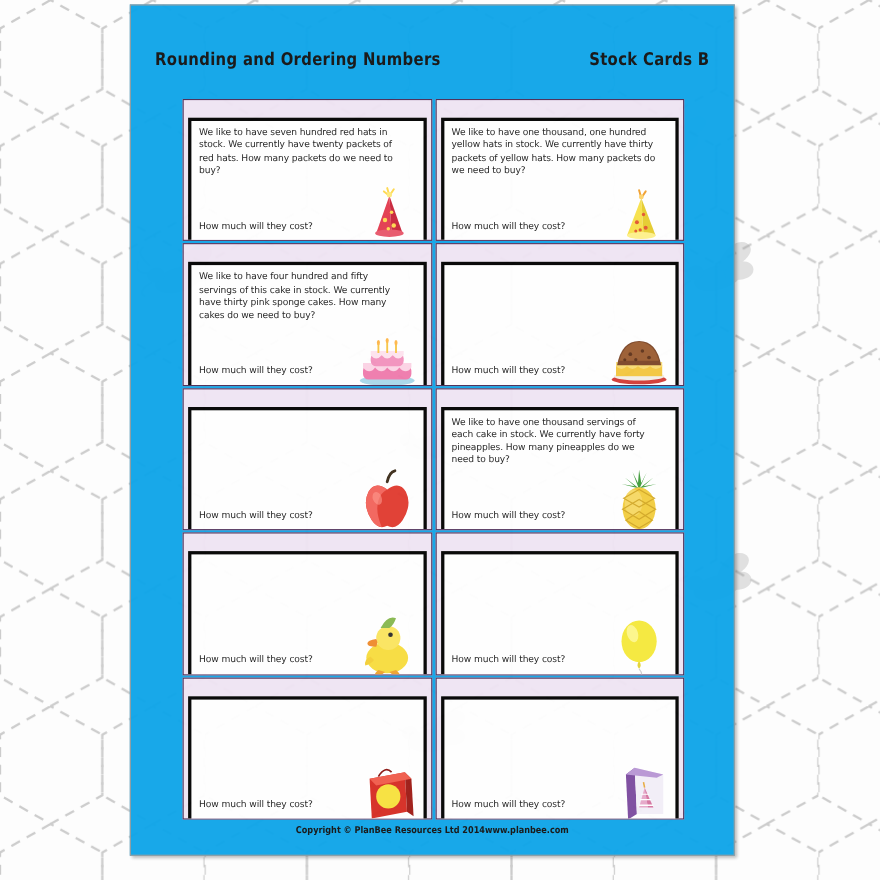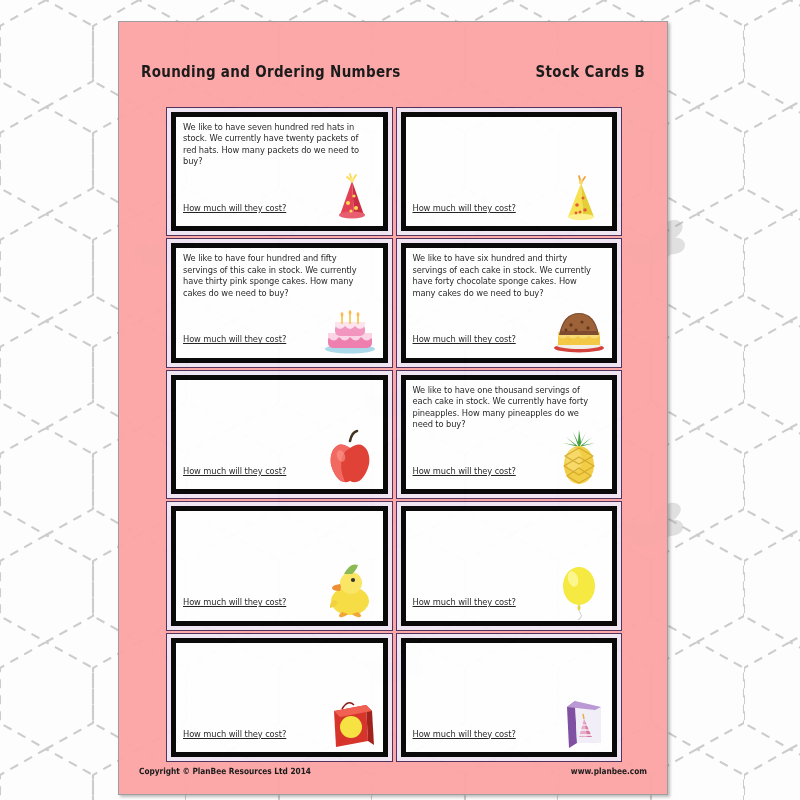--- a/index.html
+++ b/index.html
@@ -16,22 +16,22 @@
     background:#fdfdfd;
     z-index:0;
   }
   #bg-hex{position:absolute;inset:0;z-index:1;opacity:.85;}
   #bg-bees{position:absolute;inset:0;z-index:2;}
   .bee{position:absolute;opacity:.30;}
 
   
   #page-sheet{
     position:absolute;
-    left:118px;top:21px;width:548px;height:772px;
-    background:#fca5a5;
+    left:118px;top:4px;width:548px;height:772px;
+    background:#0ea5e9;
     border:1px solid #9a9a9a;
     box-shadow:2px 2px 3px rgba(0,0,0,.28);
     z-index:3;
     opacity:.955;
   }
 
   
   #page-header{
     position:absolute;left:0;right:0;top:34px;height:30px;
     padding:0 22px;
@@ -63,59 +63,59 @@
     border:1px solid #4a2a55;
     background:#efe4f3;
     padding:4px;
     box-sizing:border-box;
     overflow:hidden;
   }
   .card-inner{
     position:relative;
     width:100%;height:100%;
     background:#ffffff;
-    border:5px solid #000000;
+    border:3px solid #000000;
     box-sizing:border-box;
     padding:5px 7px 12px 7px;
     overflow:hidden;
+    margin-top:12px;
   }
   .card-q1{
     font-family:"DejaVu Sans", sans-serif;
     font-size:8.3px;
     line-height:11.4px;
     color:#1b1b1b;
     letter-spacing:-.1px;
     max-width:96%;
     position:relative;z-index:2;
   }
   .card-q2{
     position:absolute;
     left:7px;bottom:12px;
     font-family:"DejaVu Sans", sans-serif;
     font-size:8.3px;
     line-height:11.4px;
     color:#1b1b1b;
     letter-spacing:-.1px;
     z-index:2;
-    text-decoration:underline;
   }
   .card-art{
     position:absolute;
     right:3px;bottom:1px;
     width:60px;height:60px;
     z-index:1;
     pointer-events:none;
   }
   .card-art svg{display:block;width:100%;height:100%;}
 
   
   #page-footer{
     position:absolute;left:0;right:0;bottom:16px;height:14px;
     padding:0 20px;
-    display:flex;align-items:center;justify-content:space-between;
+    display:flex;align-items:center;justify-content:center;
   }
   .ftr-text{
     font-family:"DejaVu Sans", sans-serif;
     font-weight:bold;
     font-size:7.4px;
     color:#111;
     transform:scaleY(1.15);
     white-space:nowrap;
   }
 </style>
@@ -238,20 +238,22 @@
                 <path d="M32,16 L27,12"></path>
             </g>
             <circle cx="32" cy="15" r="2.4" fill="#ffe97a"></circle>
           </svg>
         </div>
       </div>
     </div>
 
     <div class="card">
       <div class="card-inner">
+        <div class="card-q1">We like to have one thousand, one hundred yellow hats in stock. We currently have thirty packets of yellow hats.
+How many packets do we need to buy?</div>
         <div class="card-q2">How much will they cost?</div>
         <div class="card-art">
           <svg viewBox="0 0 60 60">
             <path d="M34,52 L19,52 L32,18 Z" fill="#f7e14a"></path>
             <path d="M34,52 L45,52 L32,18 Z" fill="#e5cc2e"></path>
             <ellipse cx="32" cy="52" rx="13" ry="3.2" fill="#fdf08a"></ellipse>
             <g fill="#e2552f">
               <circle cx="28" cy="40" r="1.8"></circle>
                 <circle cx="36" cy="45" r="1.8"></circle>
               <circle cx="31" cy="47" r="1.5"></circle>
@@ -290,22 +292,20 @@
               <ellipse cx="30" cy="15.5" rx="1.4" ry="2.3"></ellipse>
               <ellipse cx="38" cy="17.5" rx="1.4" ry="2.3"></ellipse>
             </g>
           </svg>
         </div>
       </div>
     </div>
 
     <div class="card">
       <div class="card-inner">
-        <div class="card-q1">We like to have six hundred and thirty servings of each cake in stock. We currently have forty chocolate sponge cakes.
-How many cakes do we need to buy?</div>
         <div class="card-q2">How much will they cost?</div>
         <div class="card-art">
           <svg viewBox="0 0 60 60">
             <ellipse cx="30" cy="51" rx="25" ry="4.4" fill="#d33a35"></ellipse>
             <ellipse cx="30" cy="48" rx="23" ry="4" fill="#f2efe6"></ellipse>
             <rect x="9" y="38" width="42" height="10" fill="#f3c63e"></rect>
             <path d="M9,39 q5,5 10,0 q5,5 10,0 q5,5 11,0 q5,5 11,0 l0,-4 l-42,0 Z" fill="#f7da72"></path>
             <path d="M10,38 q4,-22 20,-22 q16,0 20,22 Z" fill="#7b4526"></path>
             <path d="M12,34 q5,-17 18,-17 q13,0 18,17 Z" fill="#9a5c31"></path>
             <g fill="#5e3119">

